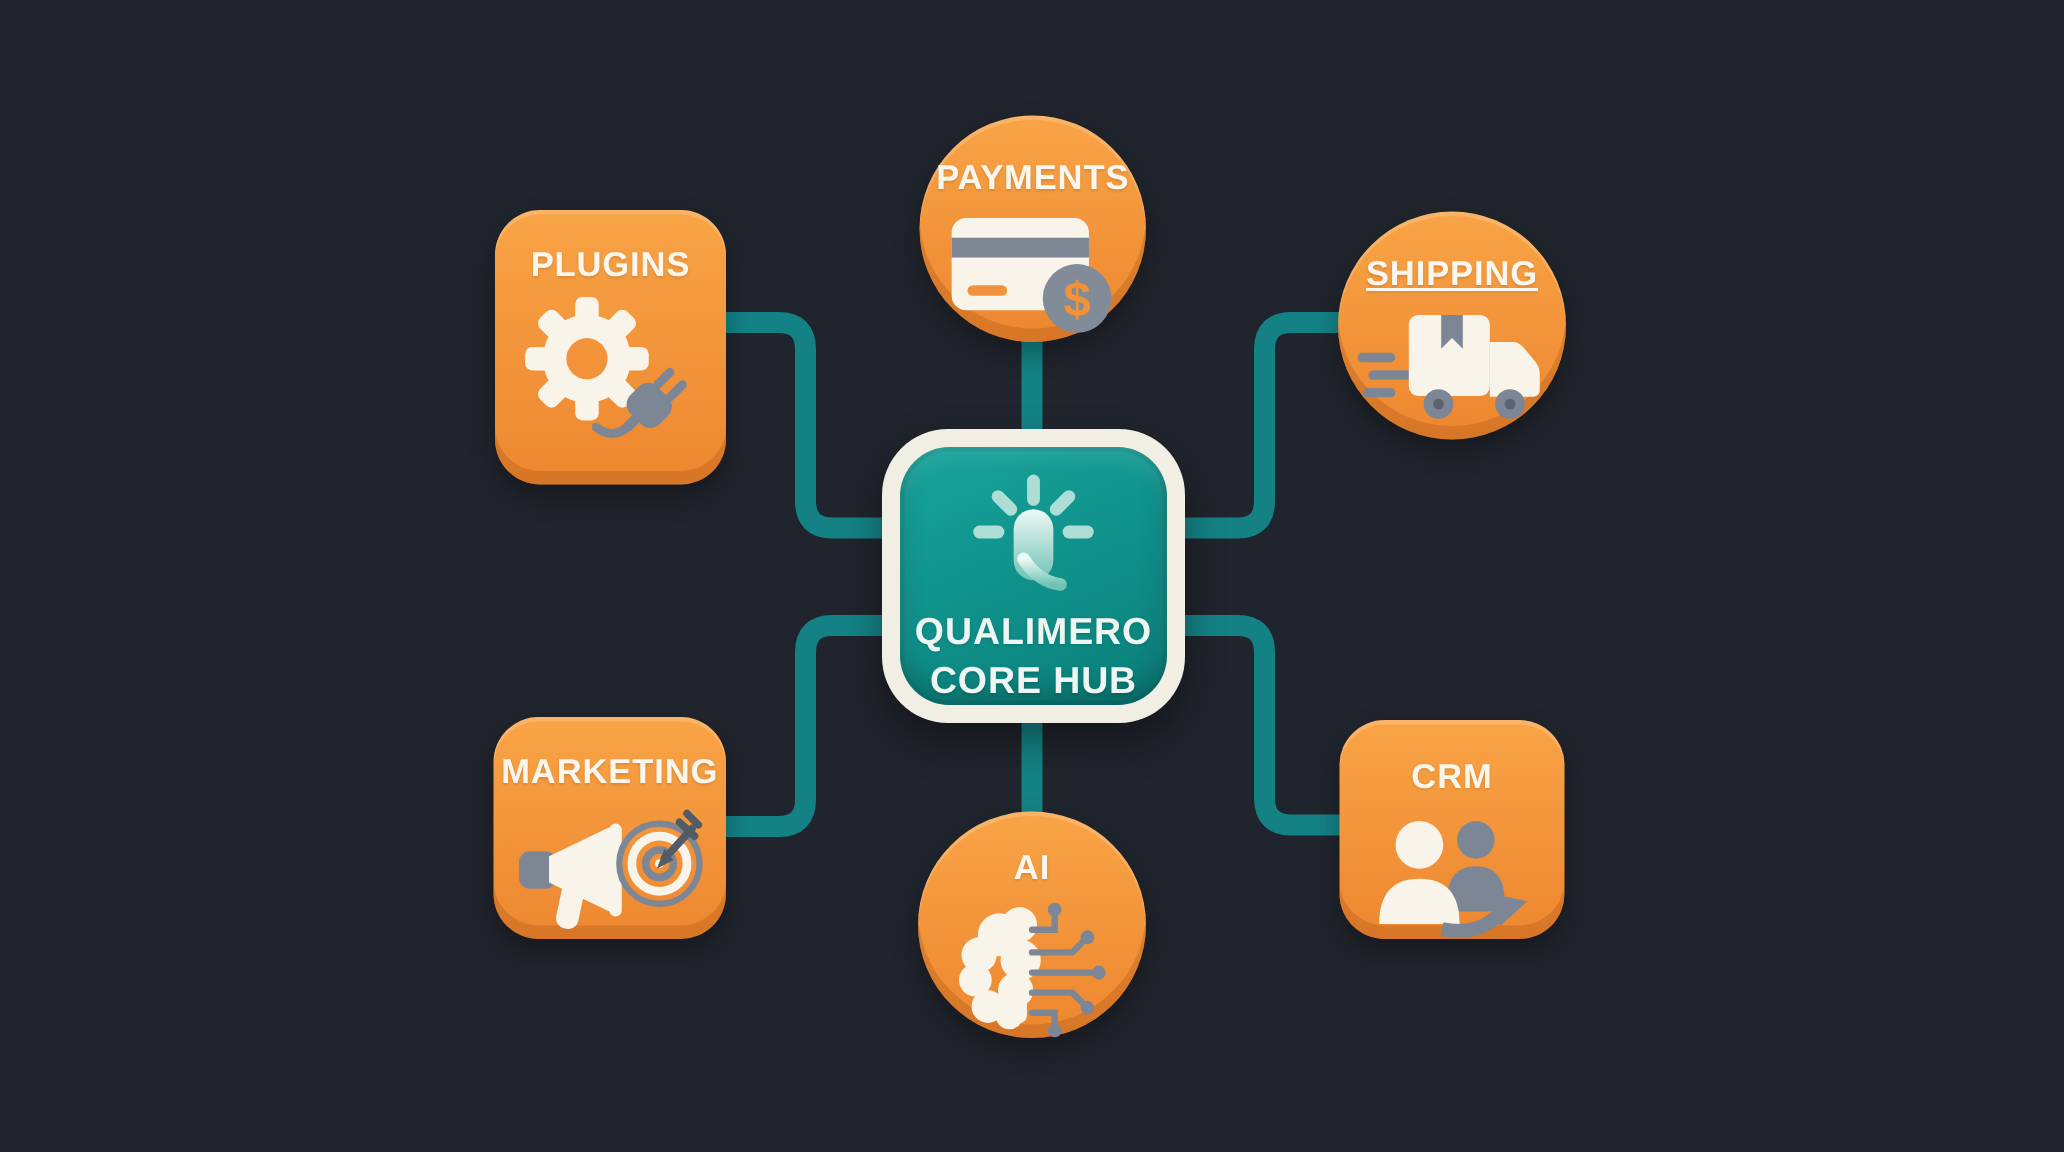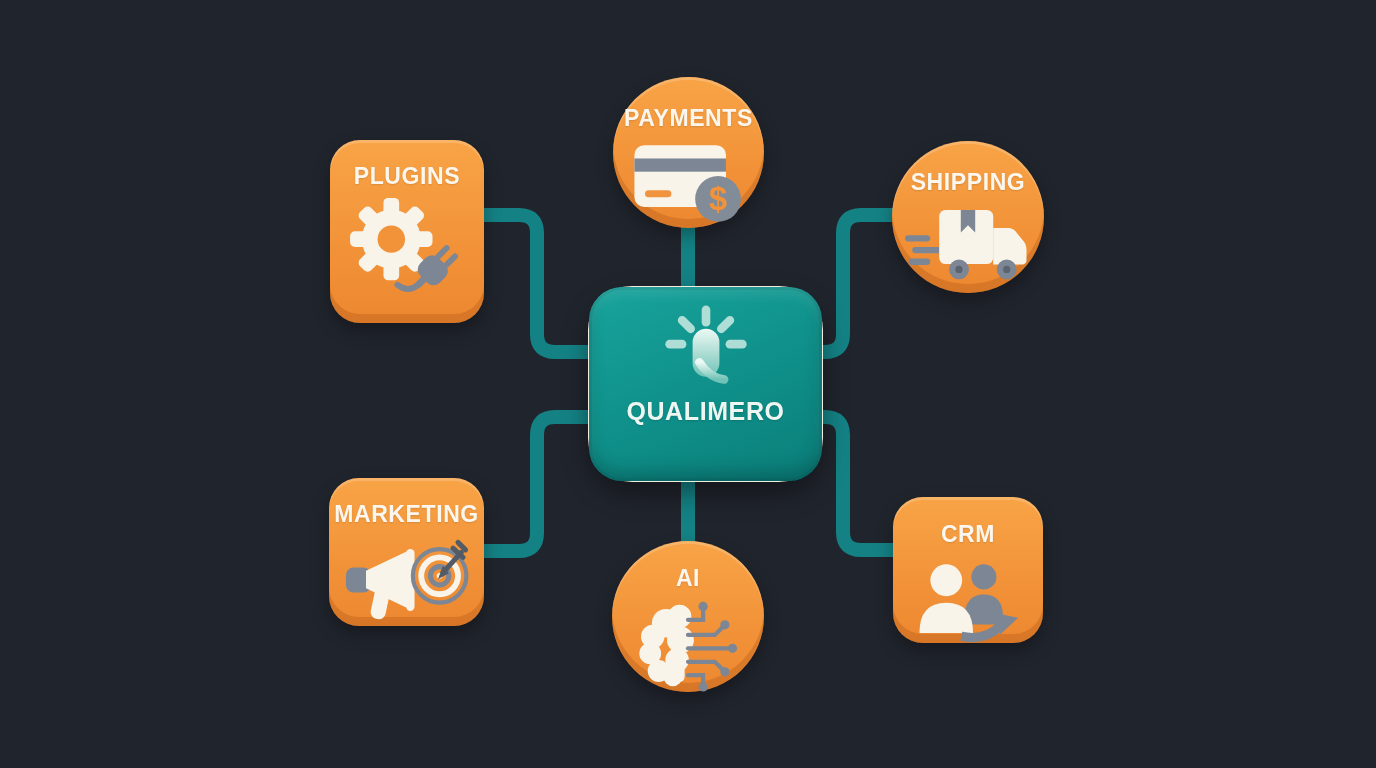--- a/index.html
+++ b/index.html
@@ -23,32 +23,32 @@
     color:#fbf7ee;font-weight:bold;font-size:23px;letter-spacing:0.6px;
     text-shadow:0 1px 2px rgba(0,0,0,0.12);
   }
   .node .icon{display:block;margin-top:4px;}
 
   #node-plugins  {left:330px;top:140px;width:154px;height:183px;}
   #node-plugins  .node-label{margin-top:23px;}
   #node-payments {left:613px;top:77px;width:151px;height:151px;}
   #node-payments .node-label{margin-top:28px;}
   #node-shipping {left:892px;top:141px;width:152px;height:152px;}
-  #node-shipping .node-label{margin-top:28px;}
+  #node-shipping .node-label{margin-top:28px;text-decoration:underline;}
   #node-marketing{left:329px;top:478px;width:155px;height:148px;}
   #node-marketing.node, #node-marketing{align-items:center;text-align:right;}
   #node-marketing .node-label{margin-top:23px;}
   #node-ai       {left:612px;top:541px;width:152px;height:151px;}
   #node-ai       .node-label{margin-top:24px;}
-  #node-crm      {left:893px;top:497px;width:150px;height:146px;}
+  #node-crm      {left:893px;top:480px;width:150px;height:146px;}
   #node-crm      .node-label{margin-top:24px;}
 
   .hub{
-    position:absolute;left:588px;top:286px;width:235px;height:196px;
-    box-sizing:border-box;background:#f1eee3;border-radius:44px;padding:1px;
+    position:absolute;left:588px;top:286px;width:202px;height:196px;
+    box-sizing:border-box;background:#f1eee3;border-radius:44px;padding:12px;
     box-shadow:0 12px 26px rgba(0,0,0,0.38);
   }
   .hub-inner{
     width:100%;height:100%;box-sizing:border-box;border-radius:33px;
     background:linear-gradient(155deg,#17a49c 0%,#0f8f89 55%,#0b7e79 100%);
     box-shadow:inset 0 -10px 16px rgba(0,40,40,0.28), inset 0 8px 12px rgba(255,255,255,0.10), inset 0 0 0 3px rgba(0,60,60,0.10);
     display:flex;flex-direction:column;align-items:center;justify-content:flex-start;
   }
   .hub-icon{margin-top:16px;}
   .hub-label{
@@ -87,20 +87,21 @@
           <path d="M27,18 L36,27"></path>
           <path d="M77,18 L68,27"></path>
           <path d="M14,43 L27,43"></path>
           <path d="M90,43 L77,43"></path>
         </g>
         <rect x="38" y="27" width="28" height="50" rx="14" fill="url(#mint)"></rect>
         <path d="M45,62 Q55,78 71,80" stroke="url(#mint)" stroke-width="9" fill="none" stroke-linecap="round"></path>
       </svg>
       <div class="hub-label">
         <div>QUALIMERO</div>
+        <div>CORE HUB</div>
       </div>
     </div>
   </div>
 
   <div class="node square" id="node-plugins">
     <div class="node-label">PLUGINS</div>
     <svg class="icon" width="118" height="104" viewBox="0 0 120 106">
       <g transform="translate(44,46)" fill="#f8f4ea">
         <g>
           <rect x="-8" y="-42" width="16" height="18" rx="5"></rect>

